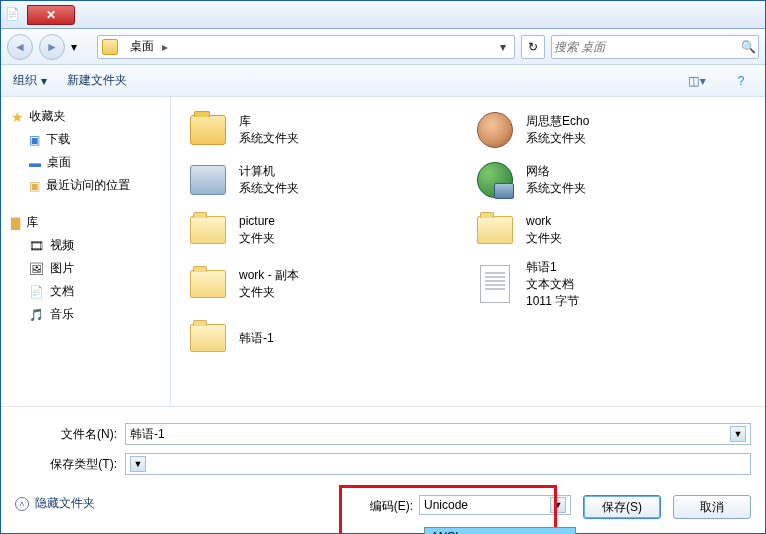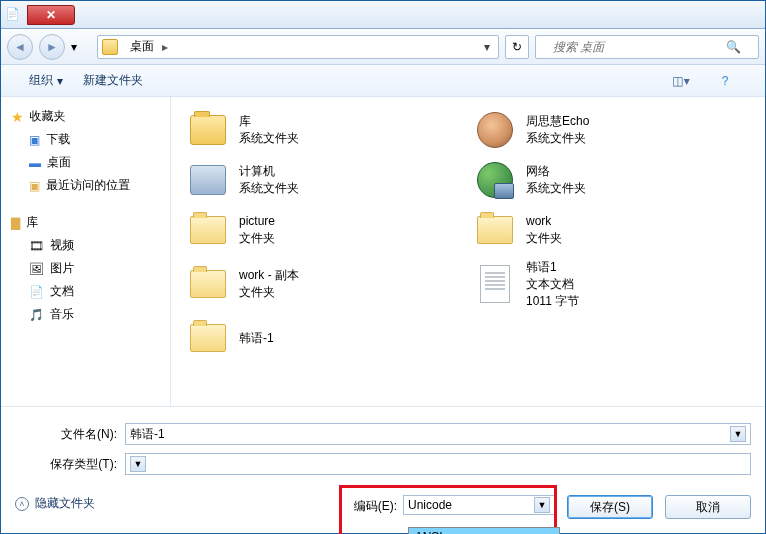--- a/index.html
+++ b/index.html
@@ -12,24 +12,24 @@
 .navbar{height:36px;background:linear-gradient(#fafcfe,#e8f0fa);display:flex;align-items:center;padding:4px 6px;gap:6px;border-bottom:1px solid #c5d5e8}
 .navbtn{width:26px;height:26px;border-radius:50%;background:linear-gradient(#f0f5fb,#d5e3f3);border:1px solid #a8bdd6;cursor:pointer;display:flex;align-items:center;justify-content:center;color:#6b8aaf}
 .navcombo{width:20px;height:14px}
 .addrbar{flex:1;height:24px;border:1px solid #a8bdd6;background:#fff;display:flex;align-items:center;padding:0 4px;border-radius:2px}
 .addrbar .folder-icon{width:16px;height:16px;background:linear-gradient(#ffe9a8,#f0c95a);border:1px solid #d0a030;border-radius:2px;margin-right:6px}
 .addrbar .segment{padding:2px 6px}
 .addrbar .arrow{color:#555;padding:0 2px}
 .addrbar .spacer{flex:1}
 .addrbar .drop{color:#444;cursor:pointer;padding:0 4px}
 .refresh{width:24px;height:24px;border:1px solid #a8bdd6;background:#fff;display:flex;align-items:center;justify-content:center;cursor:pointer;border-radius:2px}
-.searchbar{width:224px;height:24px;border:1px solid #a8bdd6;background:#fff;display:flex;align-items:center;padding:0 17px;border-radius:2px}
+.searchbar{width:208px;height:24px;border:1px solid #a8bdd6;background:#fff;display:flex;align-items:center;padding:0 2px;border-radius:2px}
 .searchbar input{border:none;flex:1;outline:none;color:#888;font-style:italic}
 .searchbar .sicon{color:#4a6c9b;cursor:pointer}
-.toolbar{height:32px;background:linear-gradient(#f7fbff,#e9f2fb);display:flex;align-items:center;padding:0 28px;gap:20px;border-bottom:1px solid #d9e4f0}
+.toolbar{height:32px;background:linear-gradient(#f7fbff,#e9f2fb);display:flex;align-items:center;padding:0 12px;gap:20px;border-bottom:1px solid #d9e4f0}
 .toolbar .item{cursor:pointer;display:flex;align-items:center;gap:4px;color:#1a3a66}
 .toolbar .spacer{flex:1}
 .toolbar .rbtn{width:24px;height:22px;border:1px solid transparent;cursor:pointer;display:flex;align-items:center;justify-content:center;color:#4a6c9b}
 .body{flex:1;display:flex;min-height:0}
 .sidebar{width:170px;background:#fff;border-right:1px solid #e0e8f0;padding:8px 4px;overflow:auto}
 .tree-group{margin-bottom:14px}
 .tree-head{display:flex;align-items:center;gap:6px;padding:3px 6px;cursor:pointer}
 .tree-item{display:flex;align-items:center;gap:6px;padding:3px 6px 3px 24px;cursor:pointer}
 .star{color:#f5b730;font-size:14px}
 .blue{color:#3a7bd5}
@@ -59,21 +59,21 @@
 .footer{display:flex;align-items:flex-start;padding:6px 14px 14px;gap:12px}
 .hidefolders{display:flex;align-items:center;gap:6px;cursor:pointer;color:#1a3a66}
 .hf-arrow{width:14px;height:14px;border:1px solid #5a7aa0;border-radius:50%;display:flex;align-items:center;justify-content:center;color:#5a7aa0;font-size:9px}
 .footer .spacer{flex:1}
 .enc-block{display:flex;align-items:flex-start;gap:6px;position:relative}
 .enc-label{padding-top:3px}
 .enc-combo{width:152px;height:20px;border:1px solid #a8bdd6;background:#fff;display:flex;align-items:center;padding:0 4px}
 .enc-combo .cbtn{width:16px;height:16px;background:linear-gradient(#f0f5fb,#d5e3f3);border:1px solid #a8bdd6;display:flex;align-items:center;justify-content:center;cursor:pointer;font-size:9px;margin-left:auto}
 .enc-dropdown{position:absolute;top:32px;left:54px;width:152px;background:#7dd3fc;border:1px solid #888;z-index:10}
 .enc-dropdown .opt{padding:2px 6px;cursor:pointer}
-.btn{width:86px;height:24px;border:1px solid #8aa8c8;background:linear-gradient(#fdfefe,#e4edf7);border-radius:3px;cursor:pointer;display:flex;align-items:center;justify-content:center}
+.btn{width:78px;height:24px;border:1px solid #8aa8c8;background:linear-gradient(#fdfefe,#e4edf7);border-radius:3px;cursor:pointer;display:flex;align-items:center;justify-content:center}
 .btn.primary{border-color:#3a8ad0;box-shadow:0 0 0 1px #6ab0f0 inset}
 .highlight-box{position:absolute;border:3px solid #e01020;pointer-events:none;z-index:5}
 </style>
 </head>
 <body>
 
 <div class="window">
   <div class="titlebar">
     <span class="icon">📄</span>
     <div class="close">✕</div>

